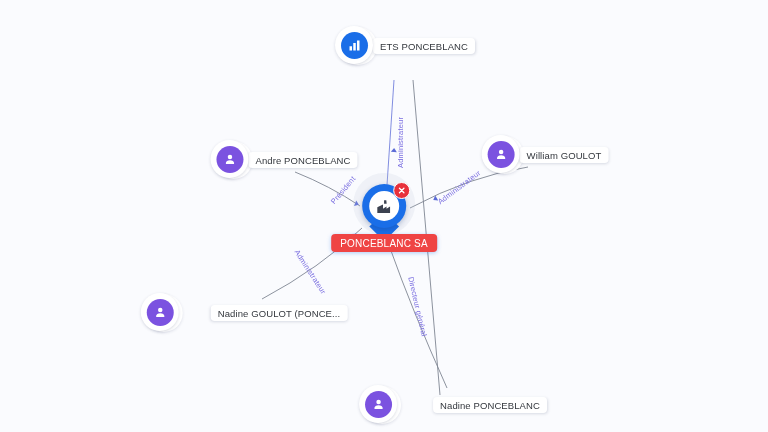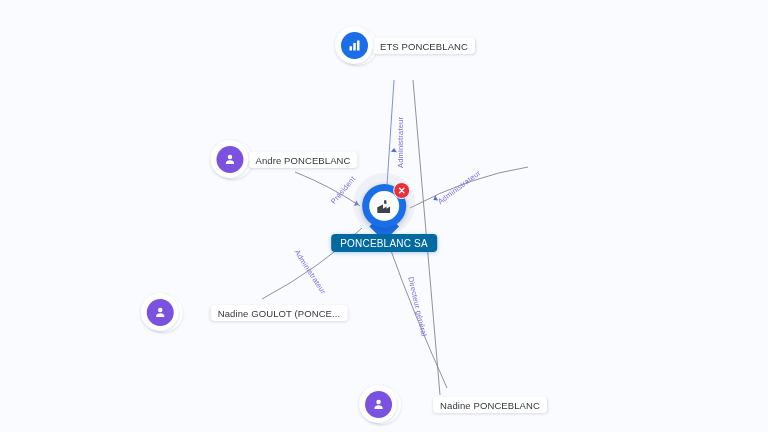--- a/index.html
+++ b/index.html
@@ -153,21 +153,21 @@
     border-radius: 50%;
     background: #e8313c;
     border: 1.5px solid #ffffff;
     z-index: 4;
     display: flex;
     align-items: center;
     justify-content: center;
   }
   .center-label {
     margin-top: -6px;
-    background: #0369a1;
+    background: #ef4444;
     color: #ffffff;
     border-radius: 4px;
     padding: 3.5px 9px;
     font-size: 10px;
     white-space: nowrap;
     box-shadow: 0 1px 4px rgba(26,115,232,0.35);
     letter-spacing: 0.2px;
     position: relative;
     z-index: 5;
   }
@@ -222,20 +222,31 @@
       <div class="node-disc person">
         <svg width="15" height="15" viewBox="0 0 24 24" fill="#ffffff">
           <circle cx="12" cy="8" r="3.6"></circle>
           <path d="M12 13c-3.9 0-6.5 2-6.5 4.2V19h13v-1.8C18.5 15 15.9 13 12 13z"></path>
         </svg>
       </div>
     </div>
     <div class="node-label">Andre PONCEBLANC</div>
   </div>
 
+  <div class="node" style="left:545px; top:154px;">
+    <div class="node-ring">
+      <div class="node-disc person">
+        <svg width="15" height="15" viewBox="0 0 24 24" fill="#ffffff">
+          <circle cx="12" cy="8" r="3.6"></circle>
+          <path d="M12 13c-3.9 0-6.5 2-6.5 4.2V19h13v-1.8C18.5 15 15.9 13 12 13z"></path>
+        </svg>
+      </div>
+    </div>
+    <div class="node-label">William GOULOT</div>
+  </div>
 
   <div class="node" style="left:244px; top:312px;gap:32px;">
     <div class="node-ring">
       <div class="node-disc person">
         <svg width="15" height="15" viewBox="0 0 24 24" fill="#ffffff">
           <circle cx="12" cy="8" r="3.6"></circle>
           <path d="M12 13c-3.9 0-6.5 2-6.5 4.2V19h13v-1.8C18.5 15 15.9 13 12 13z"></path>
         </svg>
       </div>
     </div>

